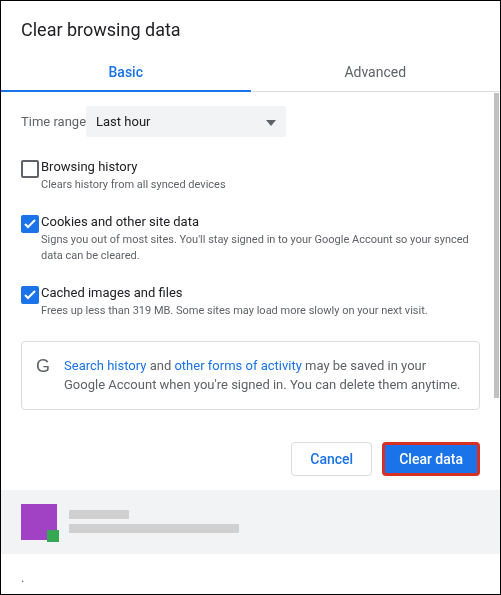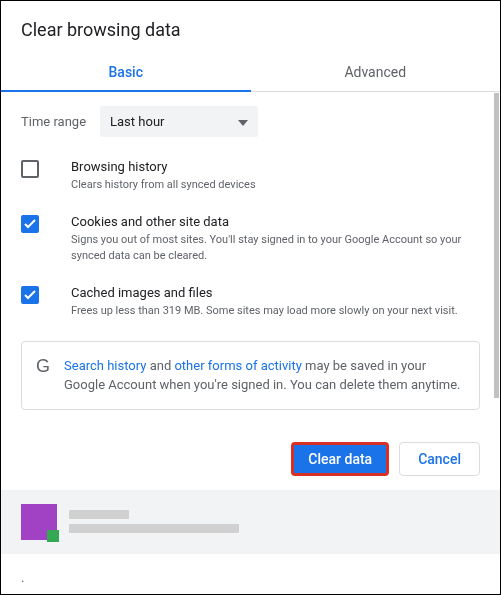--- a/index.html
+++ b/index.html
@@ -4,25 +4,25 @@
 <style>
 *{box-sizing:border-box;margin:0;padding:0}
 body{font-family:Roboto,Arial,sans-serif;font-size:13px;color:#202124;width:501px;height:595px;border:1px solid #000;background:#fff;overflow:hidden}
 .title{font-size:18px;padding:18px 20px 14px}
 .tabs{display:flex;border-bottom:1px solid #dadce0}
 .tab{flex:1;text-align:center;padding:10px 12px;font-size:14px;color:#5f6368;cursor:pointer}
 .tab.active{color:#1a73e8;font-weight:500;border-bottom:2px solid #1a73e8;margin-bottom:-1px}
 .scroll{position:relative;height:calc(595px - 64px);overflow:hidden}
 .scrollbar{position:absolute;right:1px;top:1px;width:5px;height:305px;background:#c1c1c1}
 .content{padding:14px 20px}
-.row-range{display:flex;align-items:center;gap:14px;margin-bottom:22px}
+.row-range{display:flex;align-items:center;margin-bottom:22px}
 .range-label{color:#5f6368;font-size:13px}
-.select{display:flex;align-items:center;justify-content:space-between;background:#f1f3f4;border-radius:2px;padding:8px 10px;width:158px;cursor:pointer}
+.select{display:flex;align-items:center;justify-content:space-between;background:#f1f3f4;border-radius:2px;padding:8px 10px;width:200px;cursor:pointer}
 .select svg{width:10px;height:6px}
-.item{display:flex;gap:32px;margin-bottom:22px}
+.item{display:flex;gap:2px;margin-bottom:22px}
 .cb{width:18px;height:18px;border:2px solid #5f6368;border-radius:2px;flex-shrink:0;margin-top:1px;display:flex;align-items:center;justify-content:center;cursor:pointer}
 .cb.checked{background:#1a73e8;border-color:#1a73e8}
 .cb.checked svg{display:block}
 .cb svg{display:none;width:12px;height:10px}
 .item-body{flex:1}
 .item-title{font-size:13px;color:#202124;margin-bottom:3px}
 .item-desc{font-size:11px;color:#5f6368;line-height:1.4}
 .notice{display:flex;gap:14px;border:1px solid #dadce0;border-radius:4px;padding:14px;align-items:flex-start}
 .g-icon{font-family:'Product Sans',Arial;font-size:18px;font-weight:500;color:#5f6368;flex-shrink:0}
 .notice-text{font-size:13px;color:#5f6368;line-height:1.5}
@@ -99,22 +99,22 @@
     <div class="notice">
       <span class="g-icon">G</span>
       <div class="notice-text">
         <span class="link">Search history</span><span> and </span><span class="link">other forms of activity</span><span> may be saved in your Google Account when you're signed in. You can delete them anytime.</span>
       </div>
     </div>
 
   </div>
 
   <div class="footer-btns">
+    <div class="btn btn-cancel">Cancel</div>
     <div class="btn btn-clear">Clear data</div>
-    <div class="btn btn-cancel">Cancel</div>
   </div>
 
   <div class="account-strip">
     <div class="avatar"></div>
     <div class="blur-lines">
       <div class="blur-line" style="width:60px"></div>
       <div class="blur-line" style="width:170px"></div>
     </div>
   </div>
 

